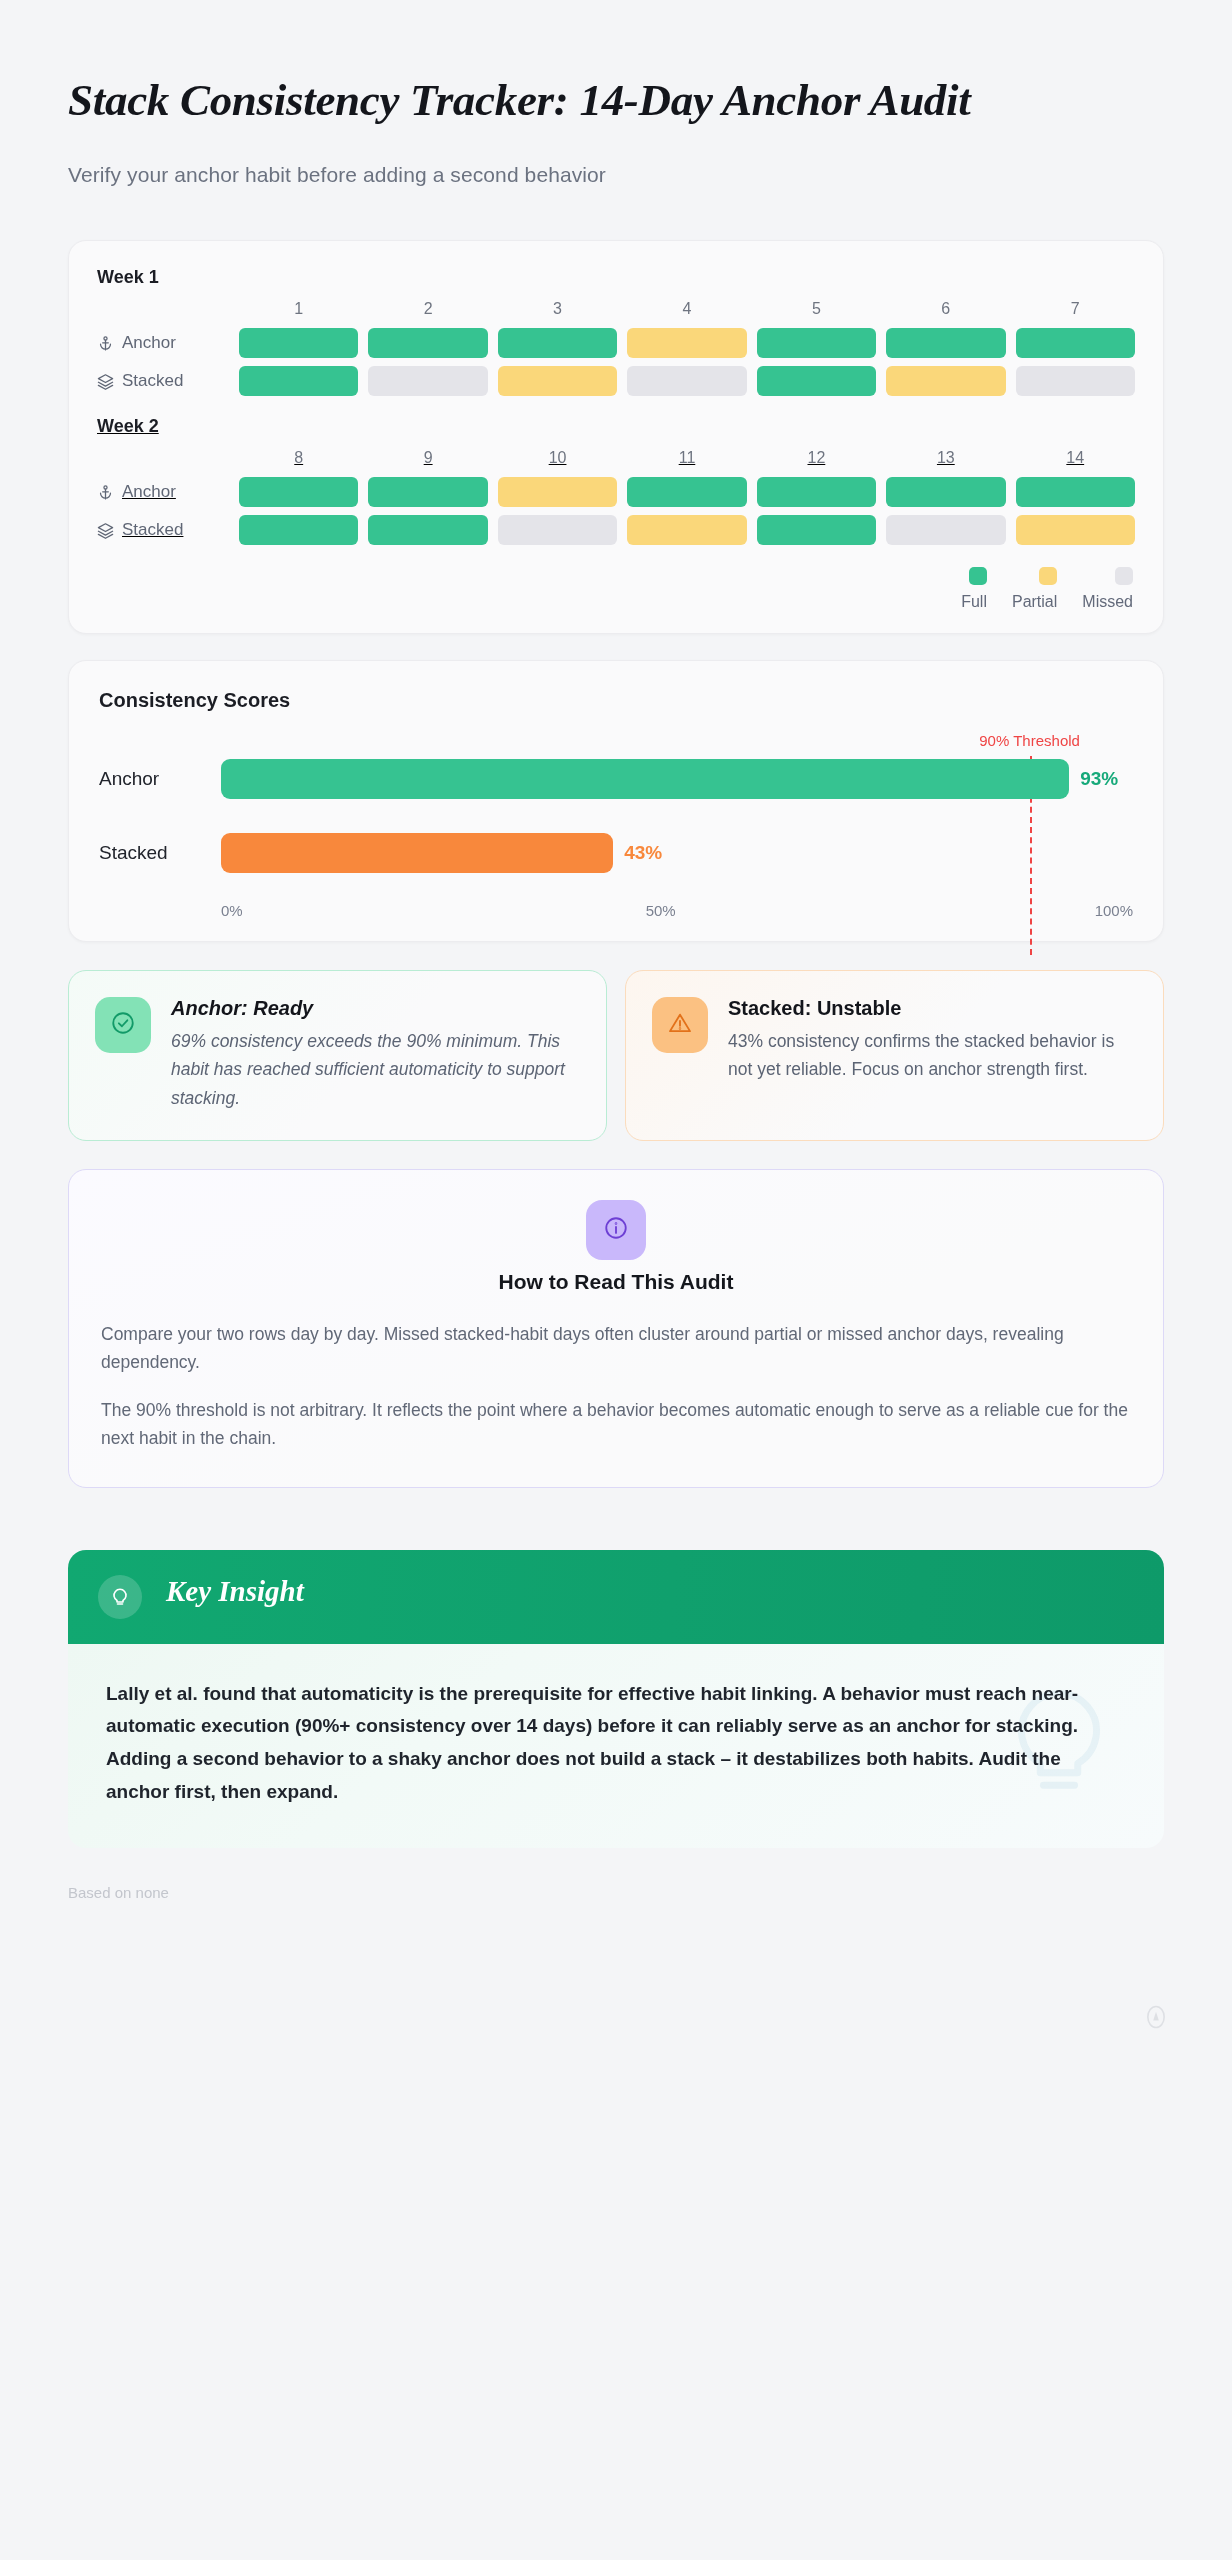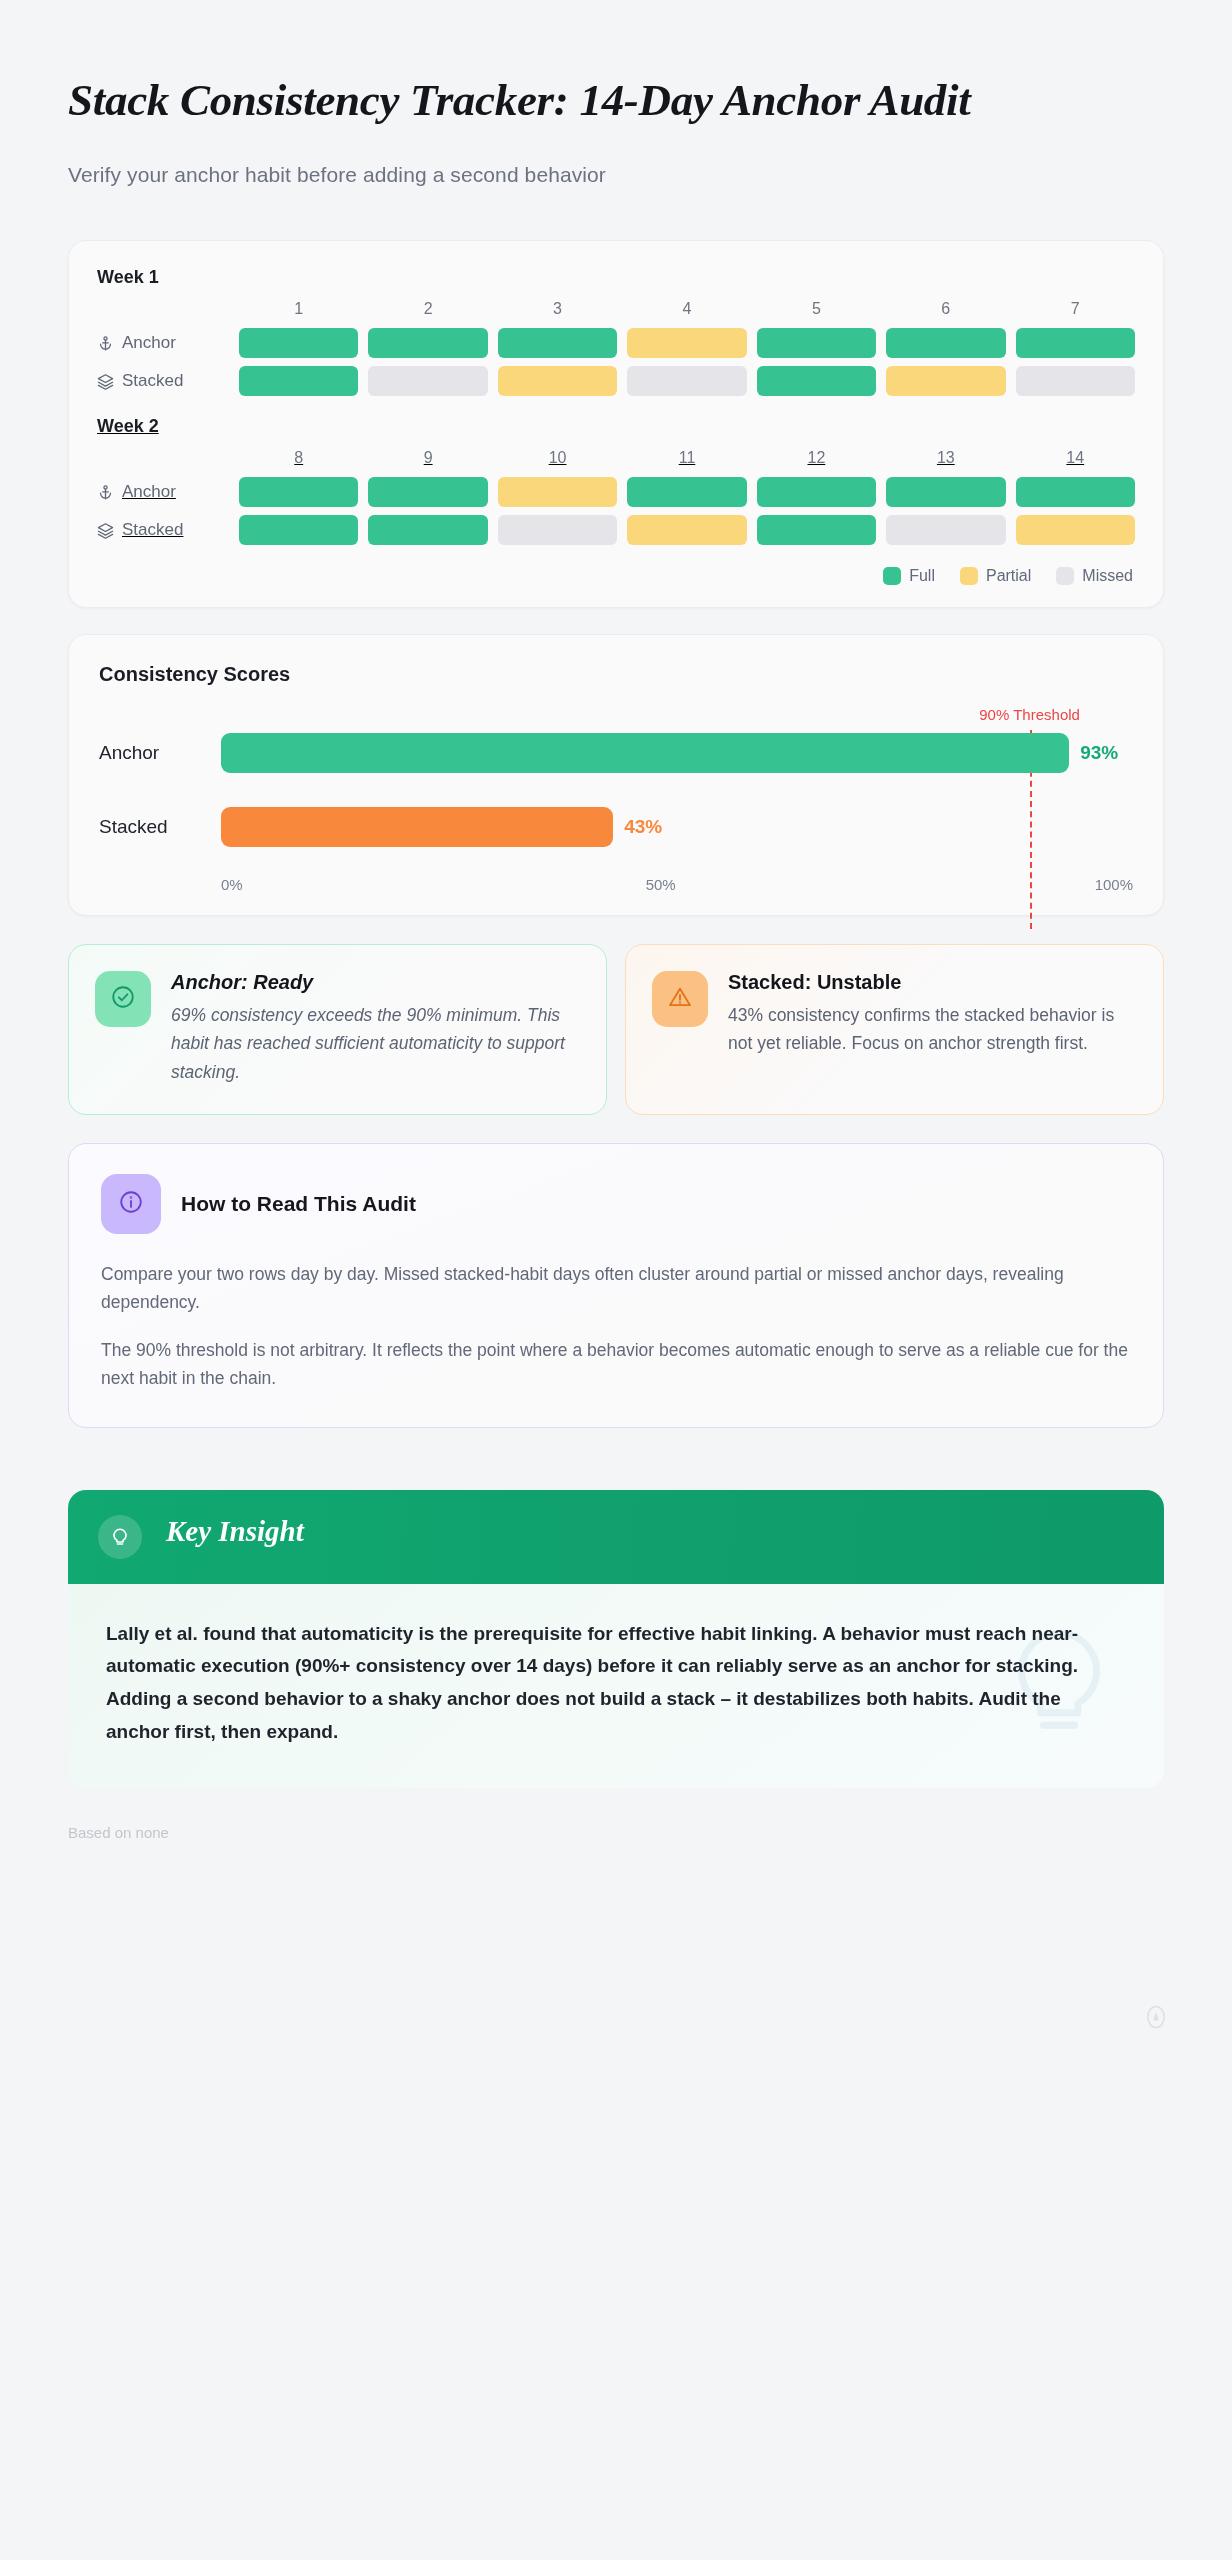--- a/index.html
+++ b/index.html
@@ -76,21 +76,21 @@
     color: #6e7480;
   }
   .legend {
     display: flex;
     justify-content: flex-end;
     align-items: center;
     gap: 9px;
     margin-top: 18px;
     padding-right: 2px;
   }
-  .legend-item { display: flex; align-items: flex-end; gap: 8px; margin-left: 16px; }
+  .legend-item { display: flex; align-items: flex-end; gap: 8px; margin-left: 16px; flex-direction: column; }
   .legend-swatch { width: 18px; height: 18px; border-radius: 5px; }
   .legend-text { font-size: 16px; color: #62697a; }
 
   
   .scores-card { margin-top: 26px; padding: 28px 30px 22px 30px; position: relative; }
   .scores-title { font-size: 20px; font-weight: 700; color: #1b1d24; }
   .chart-area { position: relative; margin-top: 38px; padding-left: 122px; }
   .threshold-label {
     position: absolute;
     top: -18px;
@@ -162,21 +162,21 @@
   .status-text { font-size: 17.5px; line-height: 1.62; color: #5c6474; }
 
   
   .howto-card {
     margin-top: 28px;
     border-radius: 18px;
     border: 1.5px solid #ddd9f7;
     background: linear-gradient(160deg,#fbfaff 0%, #fafafb 60%);
     padding: 30px 32px 34px 32px;
   }
-  .howto-head { display: flex; align-items: center; gap: 20px; }
+  .howto-head { display: flex; align-items: center; gap: 10px; flex-direction: column; }
   .howto-badge {
     width: 60px; height: 60px; flex: 0 0 60px;
     border-radius: 16px;
     background: #c9b8fb;
     display: flex; align-items: center; justify-content: center;
   }
   .howto-title { font-size: 21px; font-weight: 700; color: #15171d; }
   .howto-p { margin-top: 26px; font-size: 17.5px; line-height: 1.62; color: #616877; }
   .howto-p + .howto-p { margin-top: 19px; }
 

